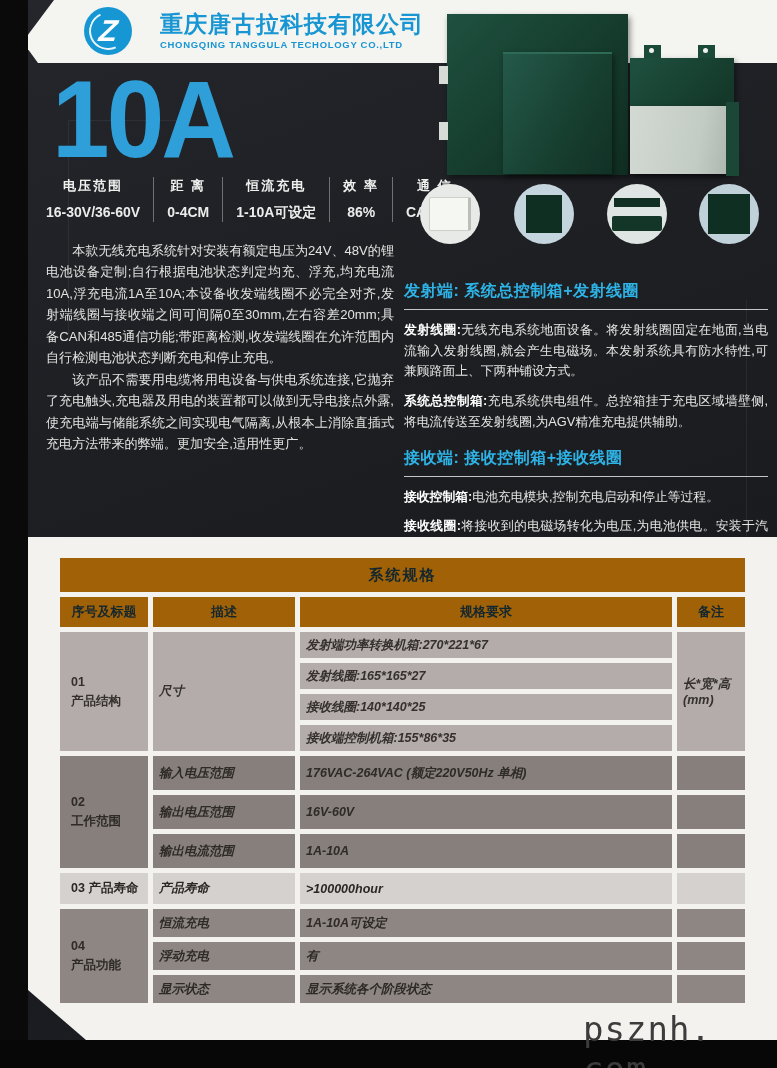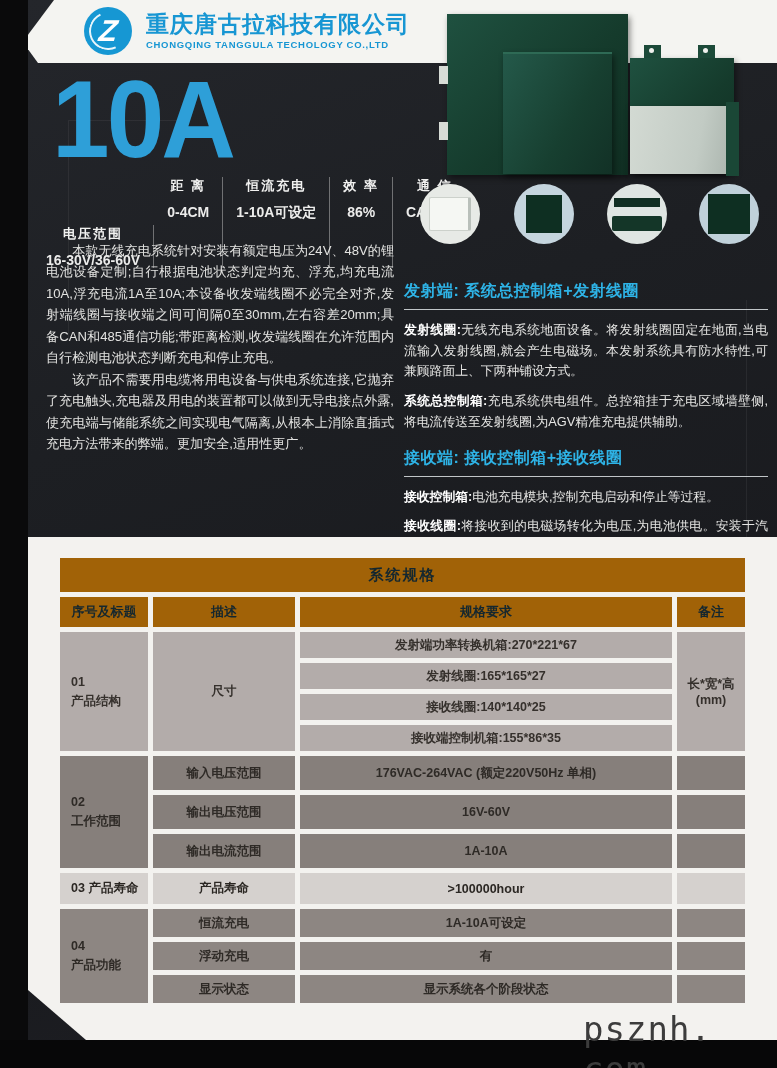--- a/index.html
+++ b/index.html
@@ -18,21 +18,21 @@
   
   .header-strip{position:absolute;left:28px;top:0;width:749px;height:63px;background:#f4f4f1;
                 clip-path:polygon(26px 0,100% 0,100% 100%,10px 100%,0 78%,0 55%);}
   .brand{position:absolute;left:56px;top:7px;display:flex;align-items:center;}
   .logo{position:relative;width:48px;height:48px;border-radius:50%;background:#1697d3;
         display:flex;align-items:center;justify-content:center;flex:0 0 auto;}
   .logo .z{color:#fff;font-weight:bold;font-style:italic;font-size:30px;line-height:1;transform:skewX(-6deg);}
   .logo::after{content:"";position:absolute;inset:5px;border-radius:50%;
                border:2px solid transparent;border-left-color:#fff;border-bottom-color:#fff;
                transform:rotate(20deg);opacity:.9;}
-  .brand-text{margin-left:14px;}
+  .brand-text{margin-left:28px;}
   .brand-cn{font-size:23px;font-weight:bold;color:#1796d3;letter-spacing:1px;line-height:1.1;}
   .brand-en{font-size:9.5px;font-weight:bold;color:#1796d3;letter-spacing:.7px;margin-top:2px;}
   
   .photo{position:absolute;left:440px;top:8px;width:337px;height:170px;}
   .gbox{position:absolute;background:linear-gradient(135deg,#1f5140 0%,#153b2c 55%,#102e22 100%);
         box-shadow:2px 3px 6px rgba(0,0,0,.45);}
   .box-back{left:7px;top:6px;width:181px;height:161px;}
   .box-back .tab{position:absolute;left:-8px;width:9px;height:18px;background:#d7dcd6;}
   .box-back .tab.t1{top:52px;} .box-back .tab.t2{top:108px;}
   .box-front{left:63px;top:44px;width:109px;height:122px;
@@ -44,21 +44,21 @@
   .box-right .mtab::after{content:"";position:absolute;left:5px;top:3px;width:5px;height:5px;border-radius:50%;background:#f0f0ee;}
   .box-gray{position:absolute;left:190px;top:98px;width:96px;height:68px;
             background:linear-gradient(100deg,#d3dad3 0%,#c2cbc4 70%,#aeb8b1 100%);
             box-shadow:2px 3px 6px rgba(0,0,0,.5);}
   .box-gray .side{position:absolute;right:-13px;top:-4px;width:13px;height:74px;background:#1a4736;}
   
   .headline{position:absolute;left:52px;top:64px;font-size:110px;font-weight:bold;color:#2e9fd8;
             line-height:1;letter-spacing:-3px;transform:scaleX(.94);transform-origin:left top;}
   .spec-strip{position:absolute;left:46px;top:177px;display:flex;align-items:stretch;}
   .spec-item{padding:0 13px;text-align:center;border-right:1px solid rgba(210,210,210,.45);}
-  .spec-item:first-child{padding-left:0;margin-top:48px;}
+  .spec-item:first-child{padding-left:0;}
   .spec-item:last-child{border-right:none;}
   .spec-label{font-size:13px;font-weight:bold;color:#f1f1f0;letter-spacing:2px;white-space:nowrap;}
   .spec-value{font-size:14px;font-weight:bold;color:#eceveb;color:#ececeb;margin-top:9px;white-space:nowrap;}
   
   .intro{position:absolute;left:46px;top:240px;width:348px;}
   .intro p{margin:0;font-size:13.1px;color:#e3e3e1;line-height:1.64;text-align:justify;text-indent:2em;}
   
   .thumbs{position:absolute;left:420px;top:184px;width:357px;height:62px;}
   .thumb{position:absolute;top:0;width:60px;height:60px;border-radius:50%;
          display:flex;align-items:center;justify-content:center;overflow:hidden;}
@@ -77,21 +77,21 @@
   .sec-p b{color:#fff;}
   .sec-gap{height:6px;}
   
   .panel{position:absolute;left:28px;top:537px;width:749px;height:503px;background:#f3f2ef;
          clip-path:polygon(0 0,100% 0,100% 100%,58px 100%,0 calc(100% - 50px));}
   table.spec-table{border-collapse:separate;border-spacing:5px;margin:16px 0 0 27px;width:690px;table-layout:fixed;}
   .spec-table td{font-size:12.5px;font-weight:bold;padding:2px 6px;vertical-align:middle;}
   .blue{background:#a16207;color:#14272f;}
   td.title{height:34px;text-align:center;font-size:15px;letter-spacing:2px;}
   td.th{height:30px;text-align:center;font-size:13px;}
-  .center{text-align:center;}
+  .center{text-align:left;font-style:italic;}
   .g1{background:#b3acaa;color:#35302c;}
   .g2{background:#867f7b;color:#2e2a26;}
   .g3{background:#d5d1ce;color:#2b2723;}
   .g4{background:#8d8682;color:#2e2a26;}
   td.idcell{padding-left:11px;line-height:1.5;}
   tr.r-g1 td{height:26px;} tr.r-g2 td{height:34px;} tr.r-g3 td{height:31px;} tr.r-g4 td{height:28px;}
   
   .watermark{position:absolute;left:583px;top:1009px;font-family:"DejaVu Sans Mono","Liberation Mono",monospace;
              font-size:34px;color:#3c3c3c;letter-spacing:1px;z-index:5;}
 </style>

